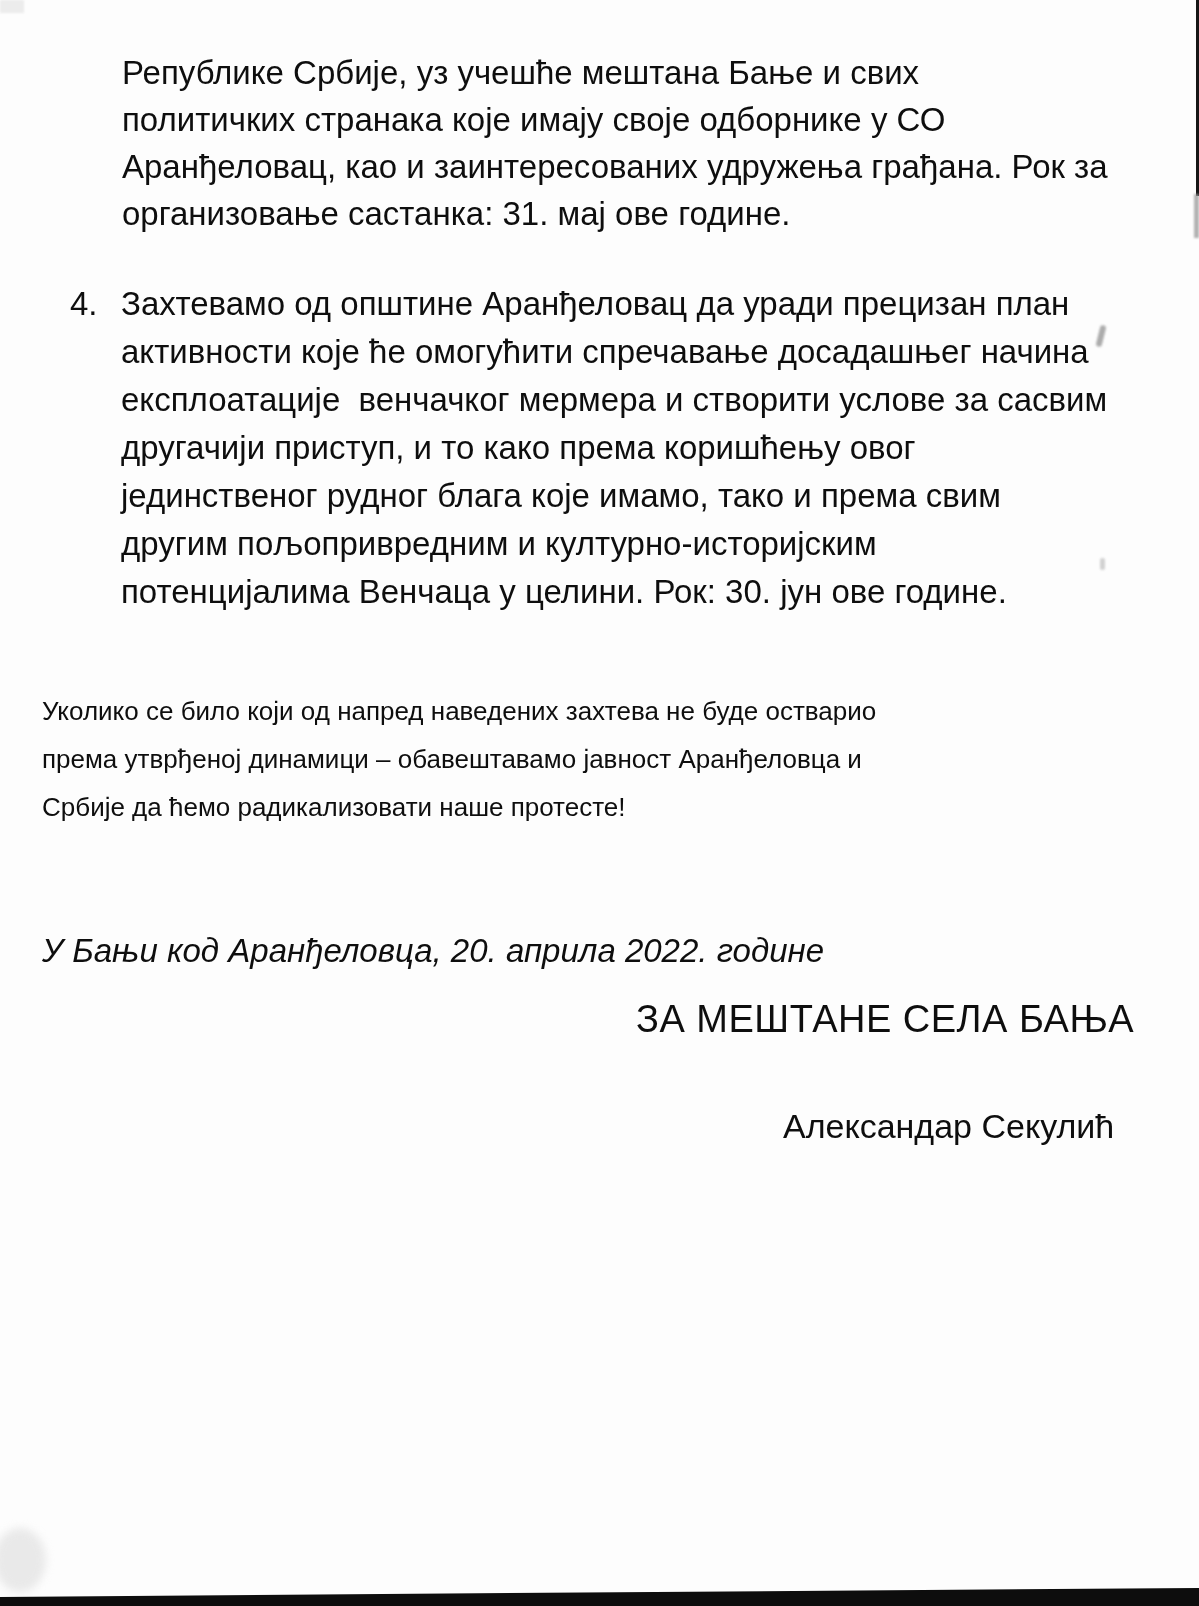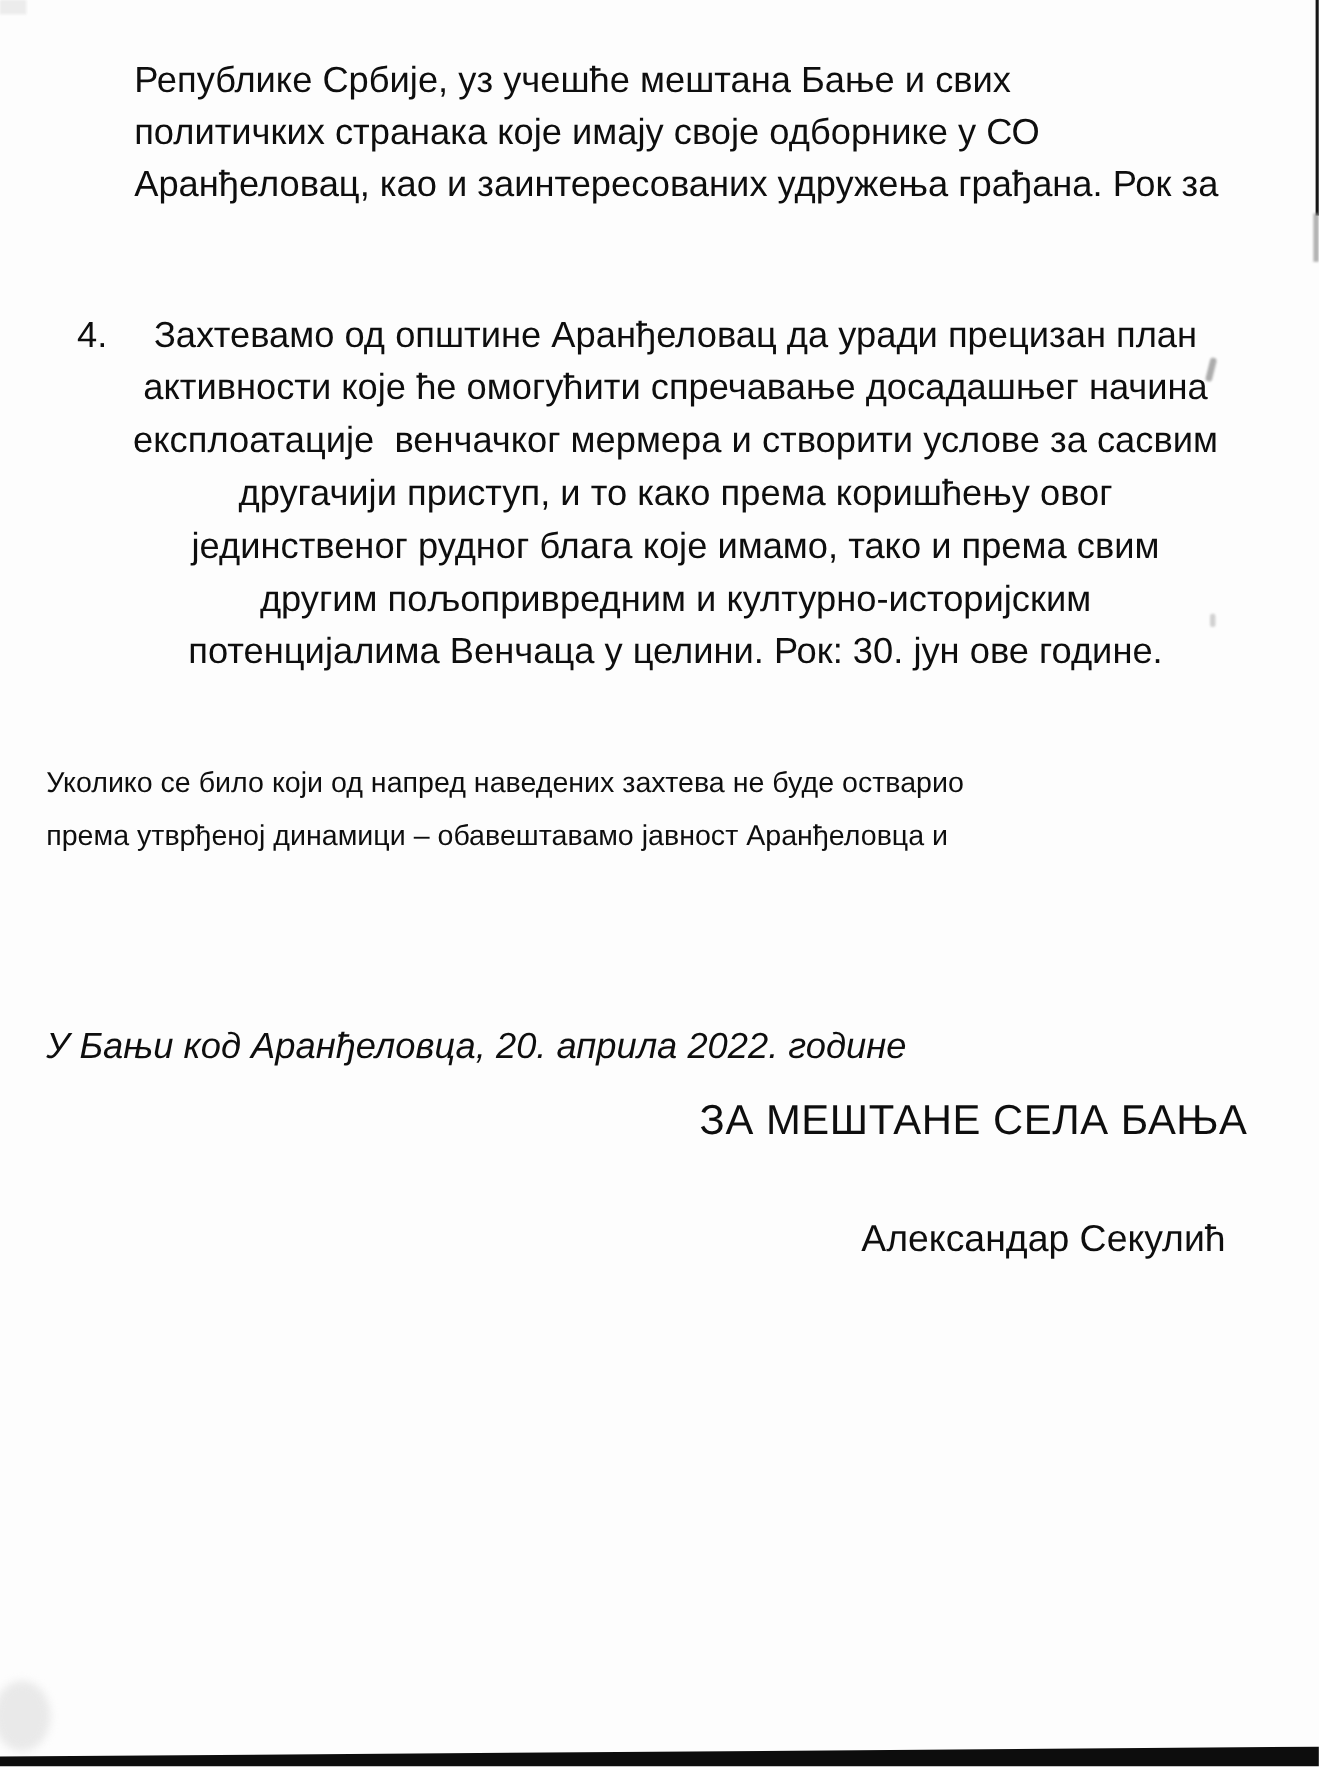--- a/index.html
+++ b/index.html
@@ -34,21 +34,20 @@
     top: 280px;
     font-size: 33px;
     line-height: 48px;
   }
   .para-item4 {
     position: absolute;
     left: 121px;
     top: 280px;
     font-size: 33px;
     line-height: 48px;
-    text-align: center;
   }
   
   .para-warning {
     position: absolute;
     left: 42px;
     top: 687px;
     font-size: 26px;
     line-height: 48px;
   }
   
@@ -141,37 +140,39 @@
 </style>
 </head>
 <body>
 
 <div class="page">
 
   <div class="para-cont">
     <div class="ln">Републике Србије, уз учешће мештана Бање и свих</div>
     <div class="ln">политичких странака које имају своје одборнике у СО</div>
     <div class="ln">Аранђеловац, као и заинтересованих удружења грађана. Рок за</div>
+    <div class="ln">организовање састанка: 31. мај ове године.</div>
   </div>
 
   <div class="item-num">4.</div>
 
   <div class="para-item4">
     <div class="ln">Захтевамо од општине Аранђеловац да уради прецизан план</div>
     <div class="ln">активности које ће омогућити спречавање досадашњег начина</div>
     <div class="ln">експлоатације  венчачког мермера и створити услове за сасвим</div>
     <div class="ln">другачији приступ, и то како према коришћењу овог</div>
     <div class="ln">јединственог рудног блага које имамо, тако и према свим</div>
     <div class="ln">другим пољопривредним и културно-историјским</div>
     <div class="ln">потенцијалима Венчаца у целини. Рок: 30. јун ове године.</div>
   </div>
 
   <div class="para-warning">
     <div class="ln">Уколико се било који од напред наведених захтева не буде остварио</div>
     <div class="ln">према утврђеној динамици – обавештавамо јавност Аранђеловца и</div>
+    <div class="ln">Србије да ћемо радикализовати наше протесте!</div>
   </div>
 
   <div class="dateline">У Бањи код Аранђеловца, 20. априла 2022. године</div>
 
   <div class="sig-for">ЗА МЕШТАНЕ СЕЛА БАЊА</div>
   <div class="sig-name">Александар Секулић</div>
 
   <div class="artifact-topleft"></div>
   <div class="artifact-rightline"></div>
   <div class="artifact-rightline-tail"></div>

